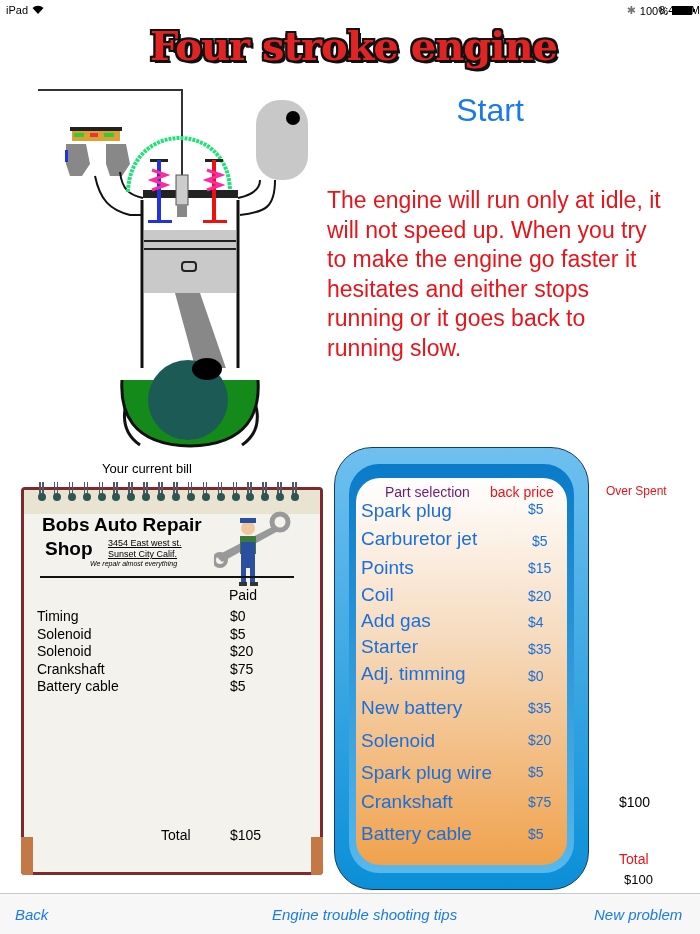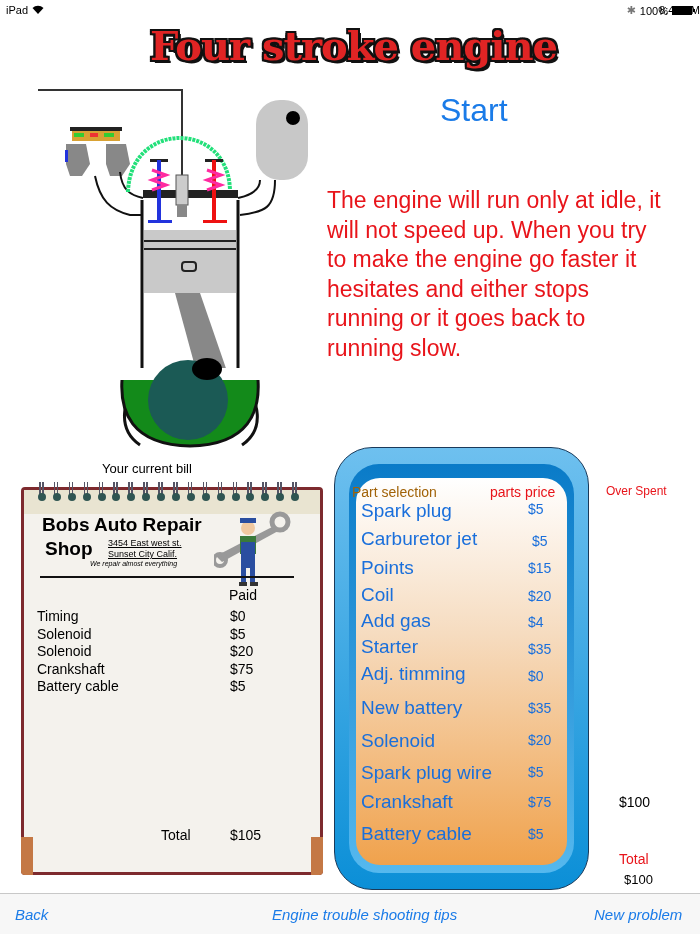--- a/index.html
+++ b/index.html
@@ -15,21 +15,21 @@
   .status-right { position: absolute; right: 8px; top: 4px; display: flex; align-items: center; gap: 4px; }
   .battery { width: 20px; height: 9px; background: #000; position: relative; display: inline-block; }
   .battery::after { content: ""; position: absolute; right: -3px; top: 3px; width: 2px; height: 3px; background: #000; }
 
   
   .title { position: absolute; left: 150px; top: 22px; width: 450px; text-align: left;
            font-family: "DejaVu Serif", serif; font-weight: bold; font-size: 40px; color: #e02424;
            letter-spacing: -1px;
            text-shadow: 2px 0 #111, -2px 0 #111, 0 2px #111, 0 -2px #111, 2px 2px #111, -2px -2px #111, 2px -2px #111, -2px 2px #111, 3px 3px 0 #111; }
 
-  .start-btn { position: absolute; left: 440px; top: 92px; width: 100px; text-align: left; font-size: 32px; color: #1a7be8; cursor: pointer; }
+  .start-btn { position: absolute; left: 440px; top: 92px; width: 100px; text-align: center; font-size: 32px; color: #1a7be8; cursor: pointer; }
 
   .problem-text { position: absolute; left: 327px; top: 186px; width: 340px; font-size: 23px; line-height: 29.5px; color: #e8141a; }
 
   
   .bill-label { position: absolute; left: 102px; top: 461px; font-size: 13px; }
   .notepad { position: absolute; left: 21px; top: 487px; width: 302px; height: 388px;
              background: #f4f2ed; border: 3px solid #7d2a2e; border-radius: 4px; }
   .notepad-top { position: absolute; left: 0; top: 0; right: 0; height: 24px; background: #e9e4d1; }
   .rings { position: absolute; left: 14px; top: -8px; display: flex; gap: 6.9px; }
   .ring { width: 8px; height: 22px; position: relative; }
@@ -48,21 +48,21 @@
   .bill-total-value { position: absolute; left: 206px; top: 337px; font-size: 14px; }
   .corner { position: absolute; width: 12px; height: 38px; background: #c47845; }
 
   
   .parts-outer { position: absolute; left: 334px; top: 447px; width: 255px; height: 443px;
                  background: linear-gradient(#6ec0ef, #0b8fd7); border: 1px solid #1a3a5a; border-radius: 38px; }
   .parts-ring { position: absolute; left: 14px; top: 16px; right: 14px; bottom: 16px; border-radius: 30px;
                 background: linear-gradient(#0a7bc8, #55b8ee); }
   .parts-inner { position: absolute; left: 21px; top: 30px; right: 21px; bottom: 24px; border-radius: 24px;
                  background: linear-gradient(#ffffff, #f6dcc0 40%, #f0a24c); }
-  .parts-head-l { position: absolute; left: 352px; top: 484px; font-size: 14px; color: #a16207; }
+  .parts-head-l { position: absolute; left: 385px; top: 484px; font-size: 14px; color: #701a75; }
   .parts-head-r { position: absolute; left: 490px; top: 484px; font-size: 14px; color: #e8141a; }
   .part { position: absolute; left: 361px; font-size: 19px; color: #1a6fdb; cursor: pointer; }
   .price { position: absolute; font-size: 14px; color: #1a6fdb; }
 
   .over-spent { position: absolute; left: 606px; top: 484px; font-size: 12px; color: #e8141a; }
   .over-value { position: absolute; left: 619px; top: 794px; font-size: 14px; }
   .total-label { position: absolute; left: 619px; top: 851px; font-size: 14px; color: #e8141a; }
   .total-value { position: absolute; left: 624px; top: 872px; font-size: 13px; }
 
   
@@ -223,21 +223,21 @@
   <div class="bill-total-value">$105</div>
   <div class="corner" style="left:-3px; bottom:-3px; border-radius:0 0 0 4px;"></div>
   <div class="corner" style="right:-3px; bottom:-3px; border-radius:0 0 4px 0;"></div>
 </div>
 
 <div class="parts-outer">
   <div class="parts-ring"></div>
   <div class="parts-inner"></div>
 </div>
 <div class="parts-head-l">Part selection</div>
-<div class="parts-head-r">parts price</div>
+<div class="parts-head-r">back price</div>
 
 <div class="part" style="top:500px">Spark plug</div>
 <div class="price" style="left:528px; top:501px">$5</div>
 <div class="part" style="top:528px">Carburetor jet</div>
 <div class="price" style="left:532px; top:533px">$5</div>
 <div class="part" style="top:557px">Points</div>
 <div class="price" style="left:528px; top:560px">$15</div>
 <div class="part" style="top:584px">Coil</div>
 <div class="price" style="left:528px; top:588px">$20</div>
 <div class="part" style="top:610px">Add gas</div>

